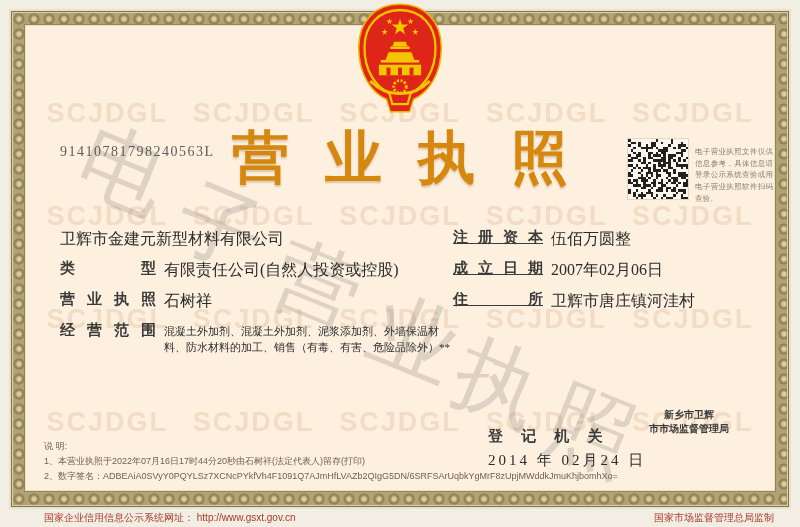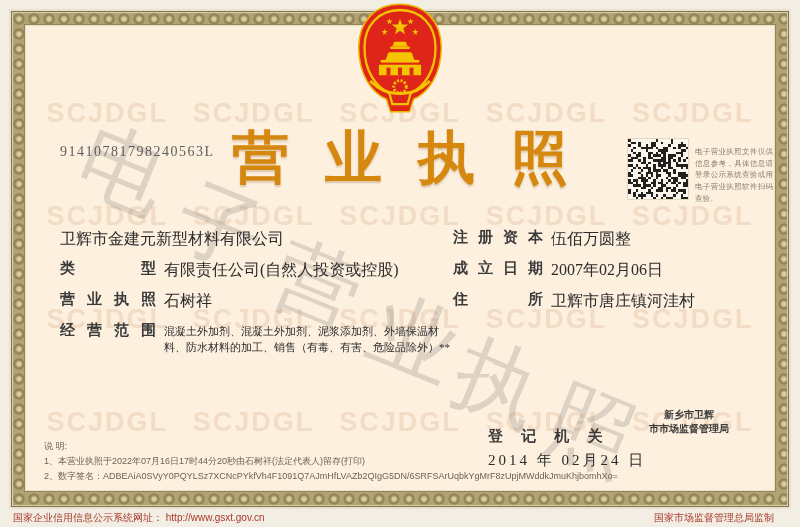--- a/index.html
+++ b/index.html
@@ -73,39 +73,39 @@
   .qr-note{position:absolute;left:695px;top:146px;width:78px;
     font-size:7.5px;line-height:1.55;color:#8b7f6f;text-align:justify;}
 
   
   .col{position:absolute;}
   .col-left{left:60px;top:228px;width:396px;}
   .col-right{left:453px;top:228px;width:318px;}
   .field{display:flex;align-items:flex-start;min-height:31px;}
   .flabel{flex:0 0 96px;margin-right:8px;font-size:15px;font-weight:bold;color:#3b3b3b;
     text-align:justify;text-align-last:justify;white-space:nowrap;}
-  .col-right .flabel{flex:0 0 90px;}
+  .col-right .flabel{flex:0 0 90px;text-decoration:underline;}
   .fvalue{font-family:"Liberation Serif","DejaVu Serif",serif;font-size:16px;color:#2c2c2c;padding-top:1px;}
   .fvalue.small{font-size:11px;line-height:1.45;padding-top:3px;}
 
   
   .reg-label{position:absolute;left:488px;top:427px;font-size:15px;font-weight:bold;
     letter-spacing:7px;color:#3b3b3b;}
   .reg-authority{position:absolute;left:634px;top:408px;width:110px;
     font-size:10px;line-height:1.35;color:#3b3b3b;text-align:center;font-weight:bold;}
   .reg-date{position:absolute;left:488px;top:451px;
     font-family:"Liberation Serif","DejaVu Serif",serif;
     font-size:15px;color:#2c2c2c;letter-spacing:3px;}
 
   
   .notes{position:absolute;left:44px;top:439px;font-size:9px;color:#6b6257;
     line-height:1.65;white-space:nowrap;}
 
   
-  .footer-left{position:absolute;left:13px;top:511px;font-size:10px;color:#a8392b;}
+  .footer-left{position:absolute;left:44px;top:511px;font-size:10px;color:#a8392b;}
   .footer-right{position:absolute;right:26px;top:511px;font-size:10px;color:#a8392b;}
 </style>
 </head>
 <body>
 
 <div class="page">
 
   <div class="frame"></div>
   <div class="inner"></div>
 

